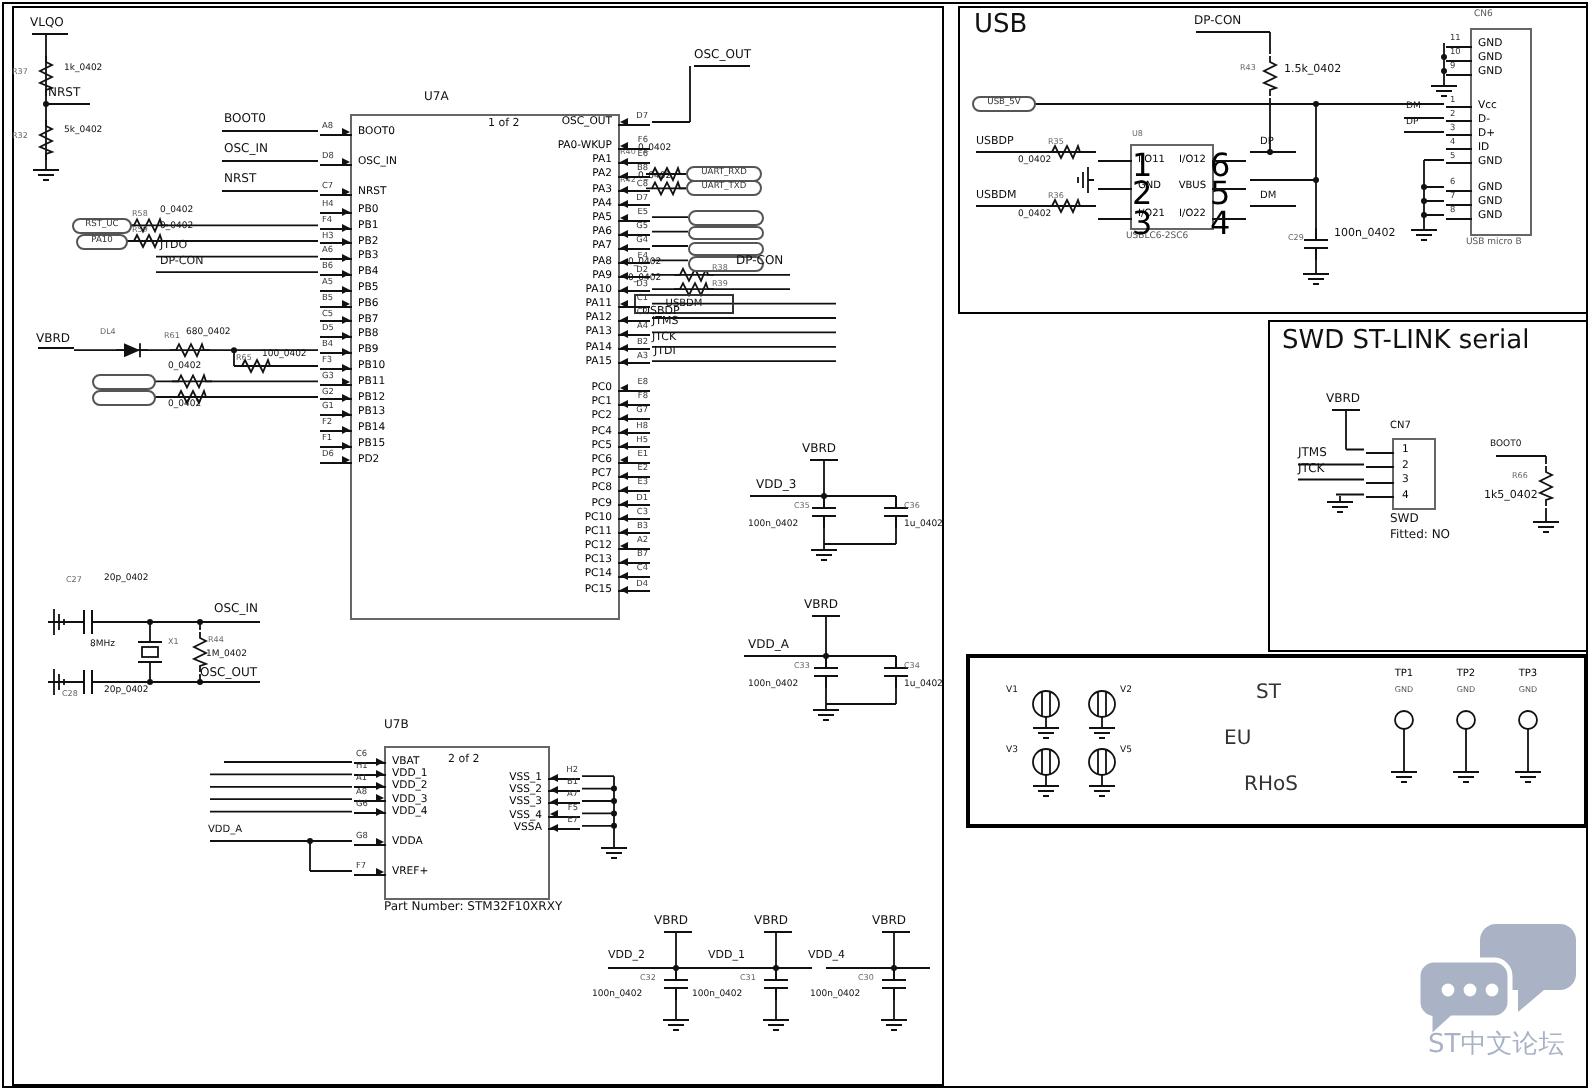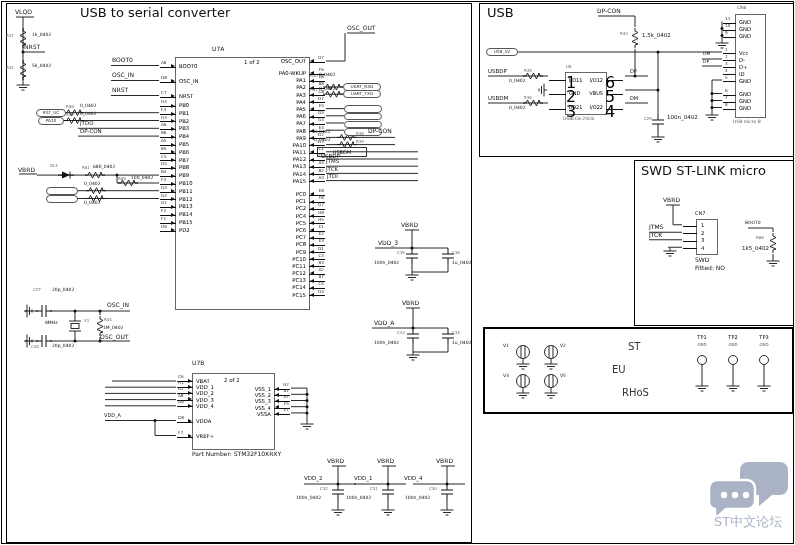--- a/index.html
+++ b/index.html
@@ -232,21 +232,20 @@
 
     <g fill="#a9b3c5">
       <path d="M748,462 h32 a8,8 0 0 1 8,8 v17 a8,8 0 0 1 -8,8 h-8 l-13,11 v-11 h-11 a8,8 0 0 1 -8,-8 v-17 a8,8 0 0 1 8,-8 z"></path>
       <path d="M717,480 h30 a8,8 0 0 1 8,8 v13 a8,8 0 0 1 -8,8 h-21 l-11,10 v-10 a8,8 0 0 1 -6,-8 v-13 a8,8 0 0 1 8,-8 z" stroke="#fff" stroke-width="2.5"></path>
       <circle cx="724" cy="495" r="3.2" fill="#fff"></circle>
         <circle cx="735" cy="495" r="3.2" fill="#fff"></circle>
         <circle cx="746" cy="495" r="3.2" fill="#fff"></circle>
     </g>
   </svg>
 
-  <span class="t ttl" style="left:80px;top:6px;">USB to serial converter</span>
   <span class="t n6" style="left:15px;top:9px;">VLQO</span>
   <span class="t r4" style="left:6px;top:34px;">R37</span>
   <span class="t v45" style="left:32px;top:33px;">1k_0402</span>
   <span class="t n6" style="left:24px;top:44px;">NRST</span>
   <span class="t r4" style="left:6px;top:66px;">R32</span>
   <span class="t v45" style="left:32px;top:64px;">5k_0402</span>
   <span class="t n6" style="left:112px;top:57px;">BOOT0</span>
   <span class="t n6" style="left:112px;top:72px;">OSC_IN</span>
   <span class="t n6" style="left:112px;top:87px;">NRST</span>
   <span class="flag" style="left:36px;top:109px;width:28px;">RST_UC</span>
@@ -714,21 +713,21 @@
           <span class="pnum">7</span>
           <span class="pname">GND</span>
         </div>
         <div class="pinrow pl s13">
           <span class="pnum">8</span>
           <span class="pname">GND</span>
         </div>
       </div>
   </div>
 
-  <span class="t ttl" style="left:641px;top:164px;">SWD ST-LINK micro</span>
+  <span class="t ttl" style="left:641px;top:164px;">SWD ST-LINK serial</span>
   <span class="t n6" style="left:663px;top:197px;">VBRD</span>
   <span class="t n5" style="left:695px;top:211px;">CN7</span>
   <span class="t n6" style="left:649px;top:224px;">JTMS</span>
   <span class="t n6" style="left:649px;top:232px;">JTCK</span>
   <span class="t n6" style="left:695px;top:257px;">SWD</span>
   <span class="t n6" style="left:695px;top:265px;">Fitted: NO</span>
   <span class="t v45" style="left:745px;top:221px;">BOOT0</span>
   <span class="t r4" style="left:756px;top:236px;">R66</span>
   <span class="t n55" style="left:742px;top:246px;">1k5_0402</span>
   <div class="chip" style="left:696px;top:219px;width:22px;height:36px;">

